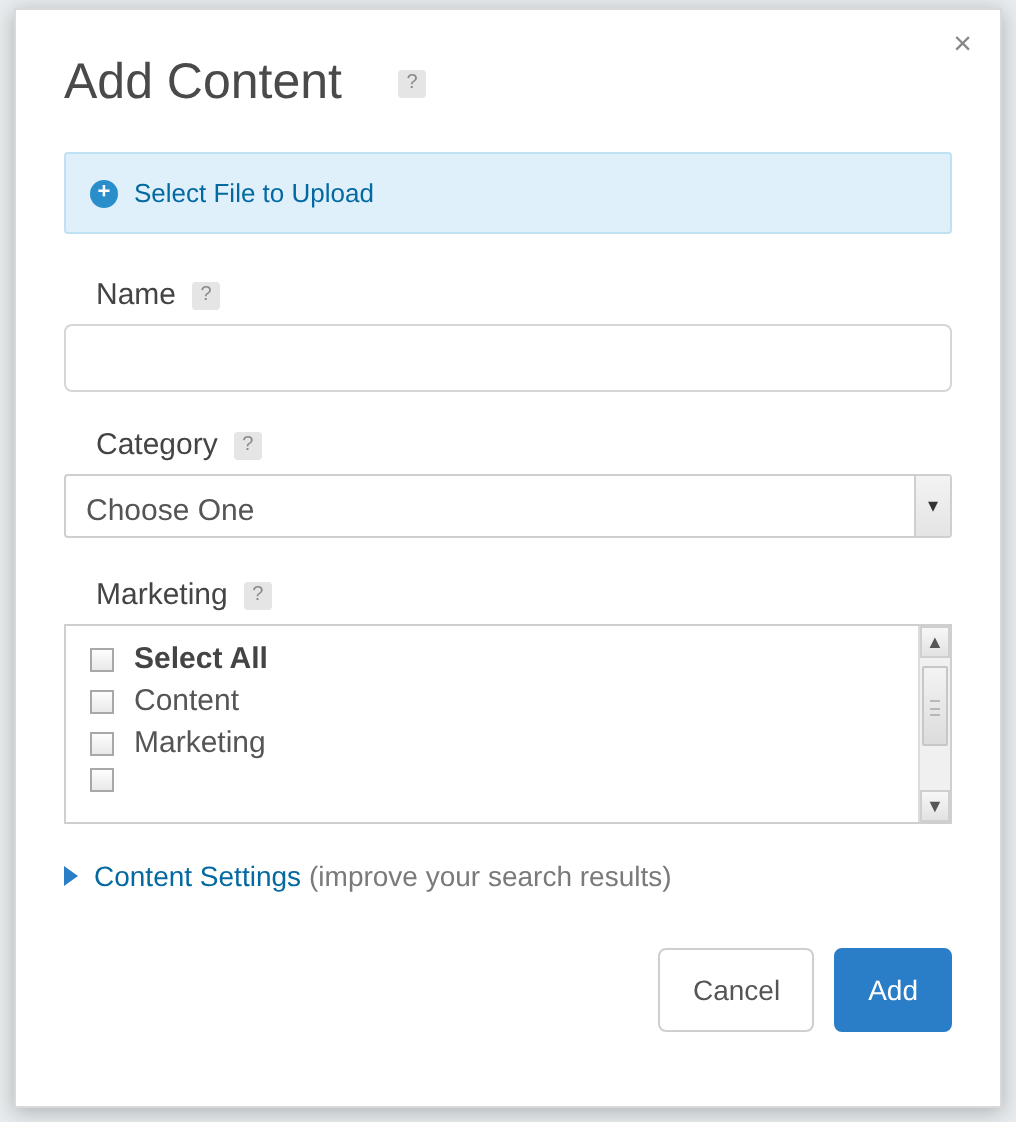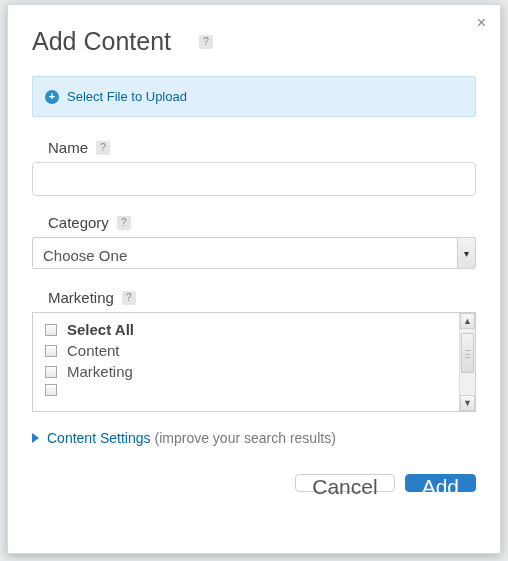--- a/index.html
+++ b/index.html
@@ -226,26 +226,27 @@
     margin-right: 4px;
   }
   .link { color: #0369a1; cursor: pointer; }
   .muted { color: #7a7a7a; }
   .button-row {
     display: flex;
     justify-content: flex-end;
     gap: 10px;
   }
   .btn {
-    height: 18px;
+    height: 42px;
     padding: 0 16px;
     border-radius: 4px;
-    font-size: 21px;
+    font-size: 14px;
     cursor: pointer;
     display: inline-flex;
+    align-items: center;
   }
   .btn-secondary {
     background: #fff;
     border: 1px solid #cfcfcf;
     color: #555;
   }
   .btn-primary {
     background: #2a7ec7;
     border: 1px solid #2a7ec7;
     color: #ffffff;

